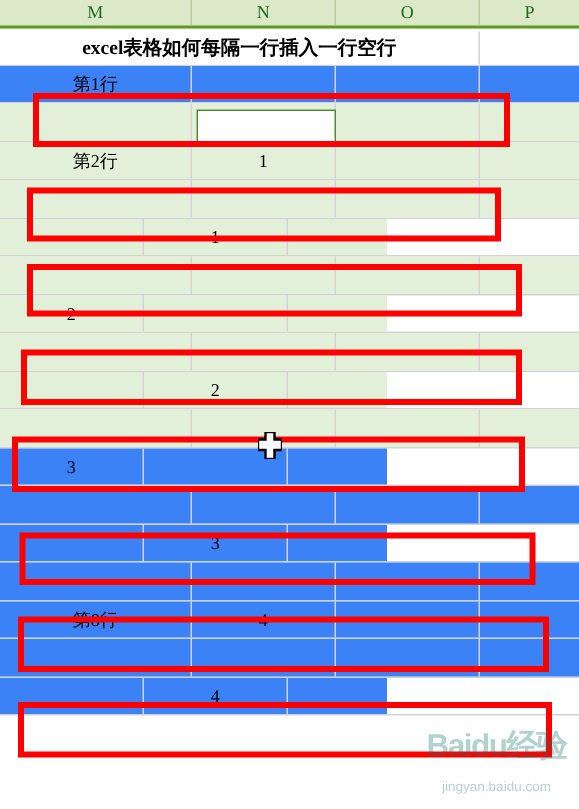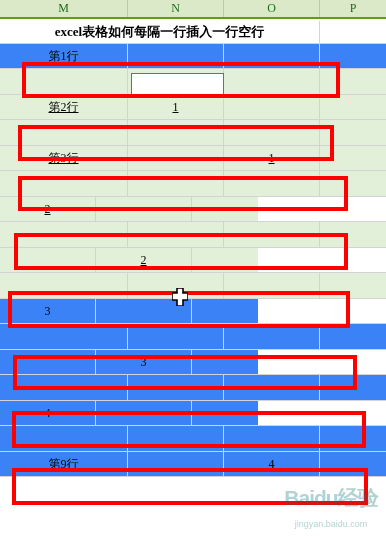--- a/index.html
+++ b/index.html
@@ -50,21 +50,21 @@
     white-space:nowrap;
     display:flex;
     align-items:center;
   }
   .cell:last-child{border-right:none;}
   .c-m{width:128px;justify-content:center;}
   .c-n{width:96px;justify-content:center;}
   .c-o{width:96px;justify-content:center;}
   .c-p{width:66px;justify-content:center;}
 
-  .green{background:#e3f0d9;text-decoration:underline;}
+  .green{background:#e3f0d9;}
   .white{background:#3b82f6;}
 
   
   .title-row{height:23px;}
   .title-cell{
     width:320px;
     justify-content:center;
     font-weight:bold;
     font-size:13px;
     letter-spacing:0px;
@@ -152,21 +152,20 @@
         <div class="cell c-o green"></div>
         <div class="cell c-p green"></div>
       </div>
       <div class="row blank-row">
         <div class="cell c-m green"></div>
         <div class="cell c-n green"></div>
         <div class="cell c-o green"></div>
         <div class="cell c-p green"></div>
       </div>
       <div class="row label-row">
-        <div class="cell c-m green">第3行</div>
         <div class="cell c-n green"></div>
         <div class="cell c-o green">1</div>
         <div class="cell c-p green"></div>
       </div>
       <div class="row blank-row">
         <div class="cell c-m green"></div>
         <div class="cell c-n green"></div>
         <div class="cell c-o green"></div>
         <div class="cell c-p green"></div>
       </div>
@@ -208,32 +207,32 @@
         <div class="cell c-o white">3</div>
         <div class="cell c-p white"></div>
       </div>
       <div class="row blank-row">
         <div class="cell c-m white"></div>
         <div class="cell c-n white"></div>
         <div class="cell c-o white"></div>
         <div class="cell c-p white"></div>
       </div>
       <div class="row label-row">
+        <div class="cell c-m white">第8行</div>
         <div class="cell c-n white">4</div>
         <div class="cell c-o white"></div>
         <div class="cell c-p white"></div>
       </div>
       <div class="row blank-row">
         <div class="cell c-m white"></div>
         <div class="cell c-n white"></div>
         <div class="cell c-o white"></div>
         <div class="cell c-p white"></div>
       </div>
       <div class="row label-row">
-        <div class="cell c-m white">第9行</div>
         <div class="cell c-n white"></div>
         <div class="cell c-o white">4</div>
         <div class="cell c-p white"></div>
       </div>
     </div>
 </div>
 
 <div class="active-cell" style="left:131px;top:73px;width:93px;height:23px;"></div>
 
 <div class="redbox" style="left:22px;top:62px;width:318px;height:36px;"></div>

